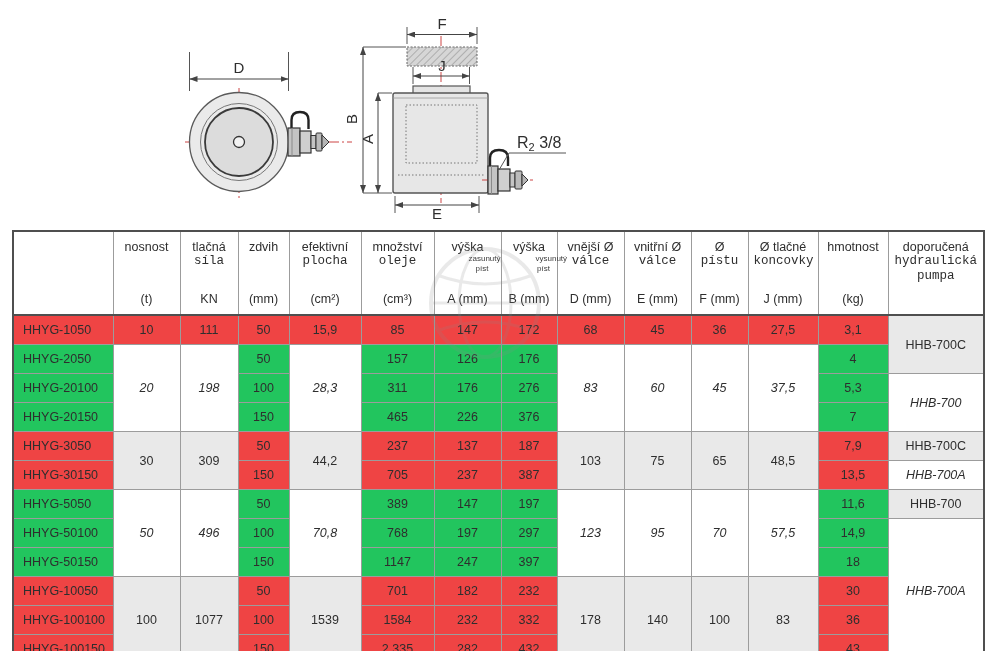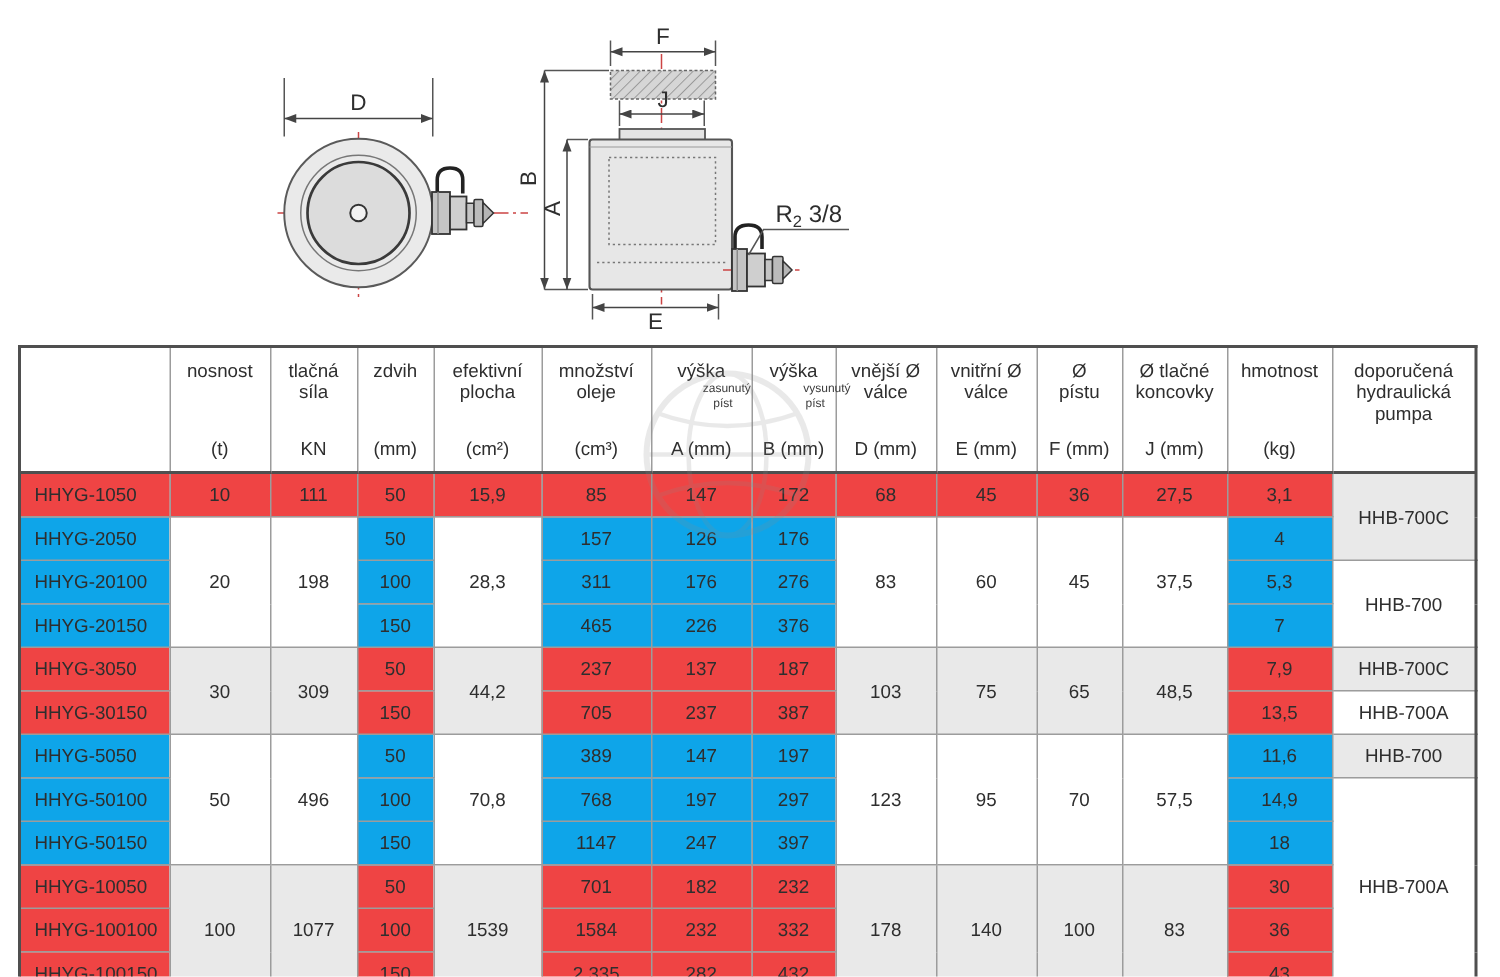--- a/index.html
+++ b/index.html
@@ -10,30 +10,30 @@
   
   #drawing{position:absolute;top:0;left:0;width:1000px;height:230px;}
   
   #table-wrap{position:absolute;top:230px;left:12px;}
   table{border-collapse:collapse;table-layout:fixed;width:971px;background:#fff;}
   table{border:2px solid #4f4f4f;}
   th,td{border:1px solid #9c9c9c;font-weight:normal;}
   thead th{border-bottom:2px solid #4f4f4f;background:#fff;vertical-align:top;height:74px;padding:4px;}
   .hwrap{display:flex;flex-direction:column;justify-content:space-between;height:66px;padding:4px 1px;}
   .htitle{font-size:12.5px;line-height:1.15;text-align:center;}
-  .l2{display:block;}
+  .l2{display:block;font-family:Liberation Mono, monospace;}
   .hsub{display:block;font-size:8px;line-height:1.15;color:#3c3c3c;margin-left:29px;}
   .hsub span{display:block;}
   .hunit{font-size:12.5px;text-align:center;}
   td{height:28px;font-size:12.5px;text-align:center;vertical-align:middle;padding:0 2px;}
   td.model{text-align:left;padding-left:9px;}
   tr.g td{background:#ef4444;}
-  tr.w td{background:#0ea5e9;}
+  tr.w td{background:#22c55e;}
   td.cg{background:#e9e9e9 !important;}
-  td.cw{background:#fff !important;}
+  td.cw{background:#fff !important;font-style:italic;}
   
   #watermark{position:absolute;top:228px;left:240px;width:560px;height:180px;
     pointer-events:none;z-index:5;}
   .wm-text{position:absolute;left:55px;top:40px;font-size:100px;font-weight:bold;
     font-style:italic;letter-spacing:2px;color:rgba(150,150,150,0.30);white-space:nowrap;}
   .wm-globe{position:absolute;left:185px;top:15px;opacity:0.18;}
 </style>
 </head>
 <body>
 

